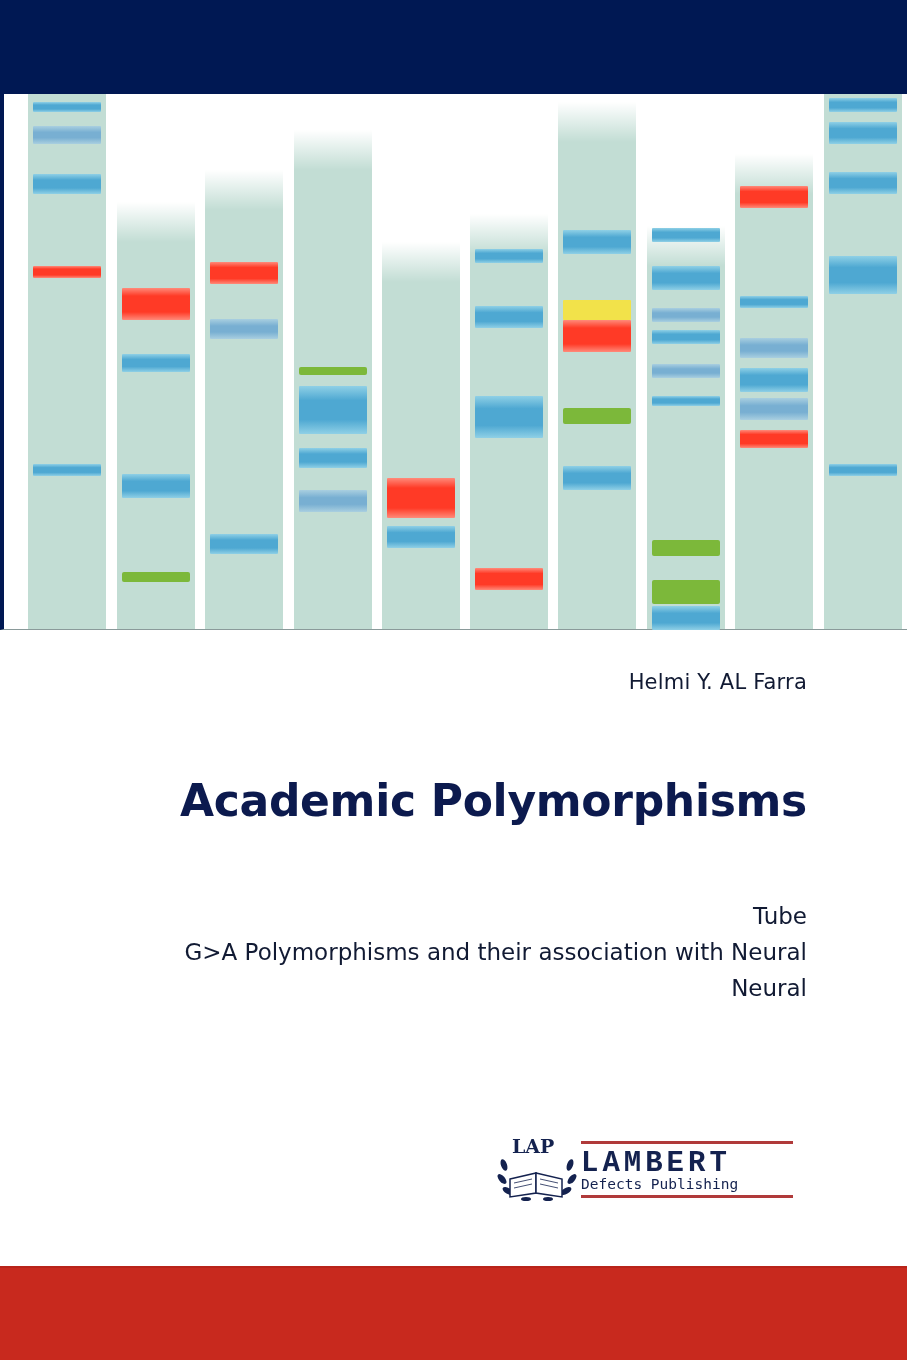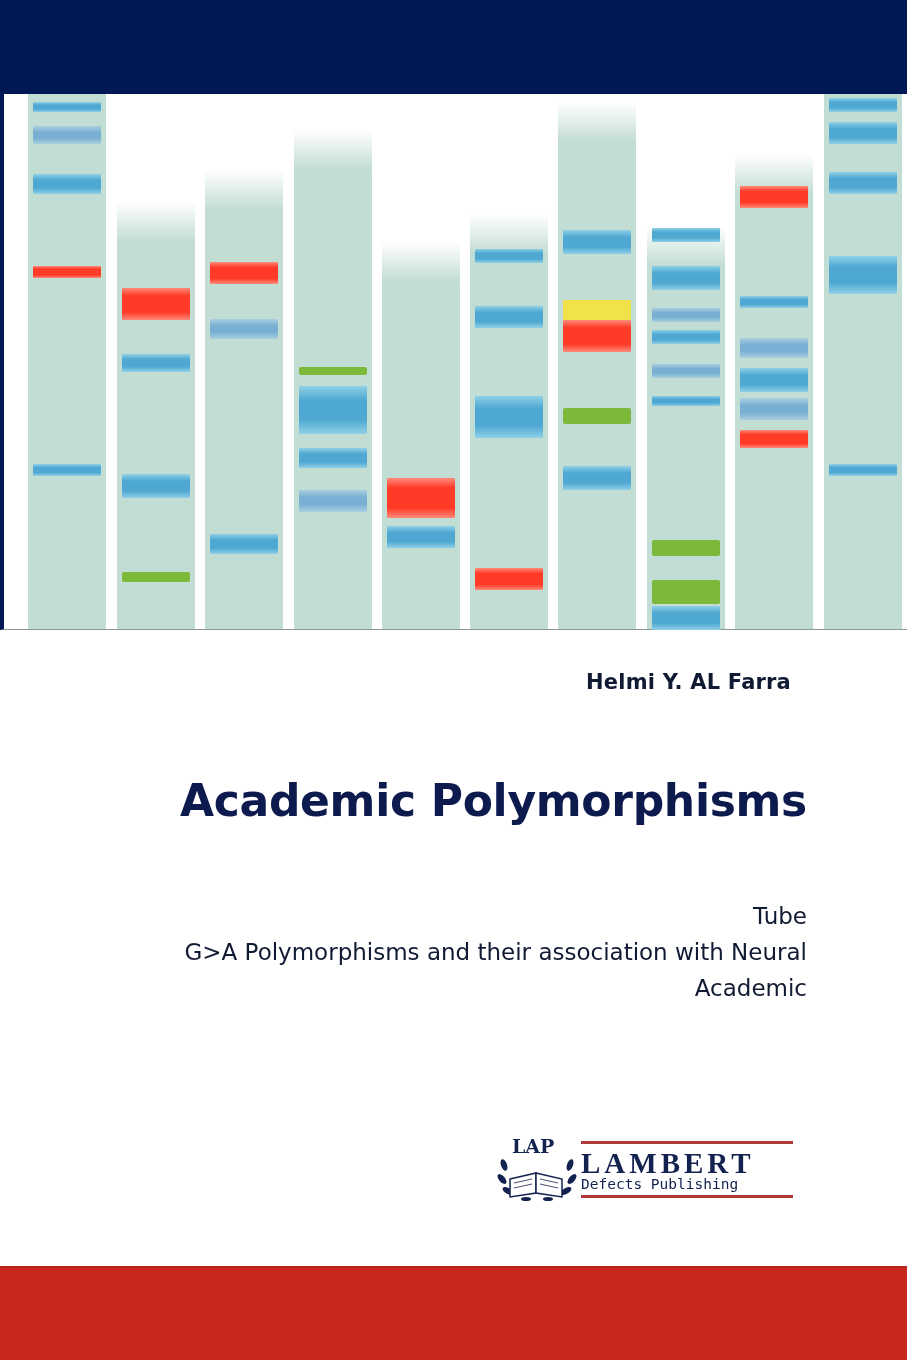--- a/index.html
+++ b/index.html
@@ -10,32 +10,32 @@
          border-left: 4px solid #001853; box-sizing: border-box; border-bottom: 1px solid #8a9a9a; }
   .lane { position: absolute; bottom: 0; width: 78px; background: #c2ddd4; }
   .lane .fade { position: absolute; left: 0; top: 0; width: 100%; height: 40px;
                 background: linear-gradient(#ffffff, rgba(255,255,255,0)); }
   .band { position: absolute; left: 5px; width: 68px; border-radius: 1px; }
   .band.blue { background: linear-gradient(#8fd0e6, #4ea8d2 30%, #4ea8d2 70%, #8fd0e6); }
   .band.lblue { background: linear-gradient(#a9cfe0, #78afd2 35%, #78afd2 65%, #a9cfe0); }
   .band.red { background: linear-gradient(#ff8a7a, #ff3a26 25%, #ff3a26 75%, #ff8a7a); }
   .band.green { background: #7cb83a; border-radius: 2px; }
   .band.yellow { background: #f2e24a; }
-  .author { position: absolute; right: 116px; top: 670px; font-size: 21px; font-weight: bold;
+  .author { position: absolute; right: 100px; top: 670px; font-size: 21px; font-weight: normal;
             color: #111a33; letter-spacing: 0.2px; }
   .title { position: absolute; right: 100px; top: 770px; text-align: right; font-size: 44px;
            font-weight: bold; color: #0c1a4e; line-height: 62px; letter-spacing: -0.3px; }
   .subtitle { position: absolute; right: 100px; top: 898px; text-align: right; font-size: 23px;
               color: #111a33; line-height: 36px; width: 760px; }
   .subtitle div { white-space: nowrap; }
   .logo { position: absolute; left: 496px; top: 1135px; width: 300px; height: 70px; }
   .logo .lap-text { position: absolute; left: 16px; top: 0px; font-family: "DejaVu Serif", serif;
                     font-weight: bold; font-size: 19px; color: #14224f; }
   .logo .rule { position: absolute; left: 85px; width: 212px; height: 3px; background: #b03a3a; }
-  .logo .lambert { position: absolute; left: 85px; top: 12px; font-family: Liberation Serif, serif;
+  .logo .lambert { position: absolute; left: 85px; top: 12px; font-family: Liberation Mono, monospace;
                    font-weight: bold; font-size: 29px; color: #14224f; letter-spacing: 4px; }
   .logo .academic { position: absolute; left: 85px; top: 41px; font-family: "DejaVu Sans Mono", monospace;
                     font-size: 14.5px; color: #14224f; white-space: nowrap; }
   .bottombar { position: absolute; left: 0; top: 1266px; width: 907px; height: 94px; background: #c8291e;
                border-top: 2px solid #b8241a; }
 </style>
 </head>
 <body>
 
 <div class="topbar"></div>
@@ -120,21 +120,21 @@
 
 <div class="author">Helmi Y. AL Farra</div>
 
 <div class="title">
   <div>Academic Polymorphisms</div>
 </div>
 
 <div class="subtitle">
   <div>Tube</div>
   <div>G&gt;A Polymorphisms and their association with Neural</div>
-  <div>Academic</div>
+  <div>Neural</div>
 </div>
 
 <div class="logo">
   <svg width="82" height="70" viewBox="0 0 82 70" style="position:absolute;left:0;top:0;">
     <g fill="#14224f">
       <ellipse cx="8" cy="30" rx="3" ry="6" transform="rotate(-20 8 30)"></ellipse>
       <ellipse cx="6" cy="44" rx="3" ry="6" transform="rotate(-40 6 44)"></ellipse>
       <ellipse cx="12" cy="56" rx="3" ry="6" transform="rotate(-60 12 56)"></ellipse>
       <ellipse cx="74" cy="30" rx="3" ry="6" transform="rotate(20 74 30)"></ellipse>
       <ellipse cx="76" cy="44" rx="3" ry="6" transform="rotate(40 76 44)"></ellipse>

